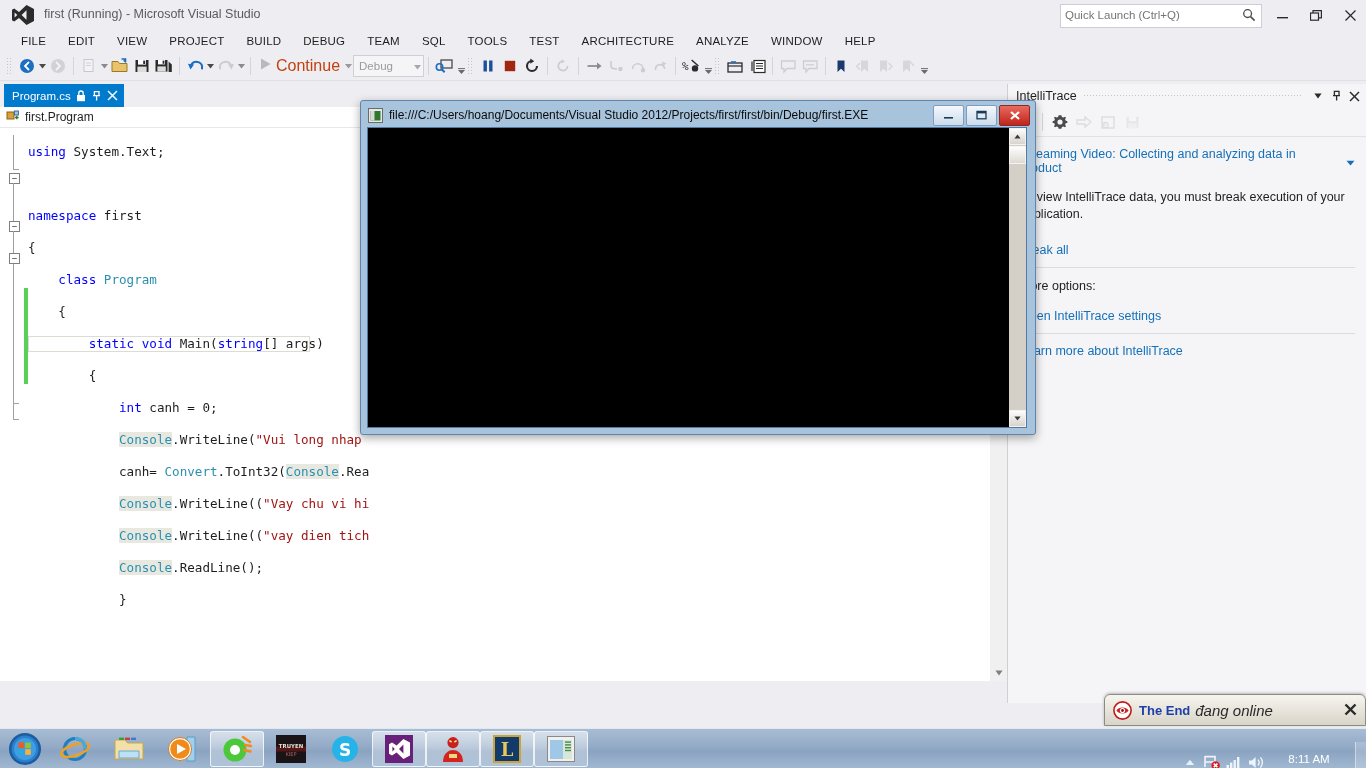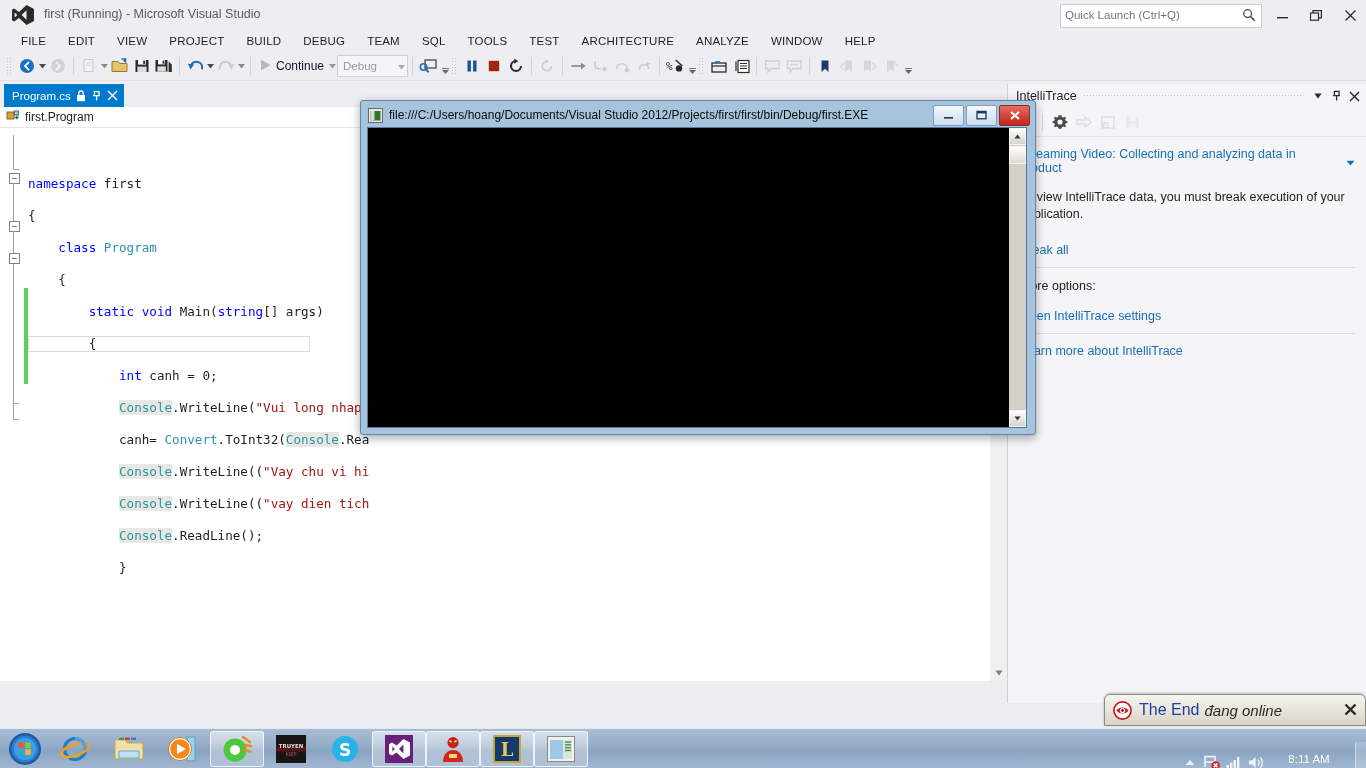--- a/index.html
+++ b/index.html
@@ -37,21 +37,21 @@
   .toolbar{height:28px;background:#eeeef2;display:flex;align-items:center;padding-left:6px;
     border-bottom:1px solid #e0e0e6;}
   .grip{width:7px;height:18px;margin-right:3px;
     background-image:radial-gradient(#bcbcc4 35%, transparent 36%);
     background-size:3px 3px;opacity:.85;}
   .tb{display:flex;align-items:center;justify-content:center;height:24px;min-width:22px;cursor:default;}
   .tb.dis{opacity:.32;}
   .sep{width:1px;height:18px;background:#d4d4dc;margin:0 4px;}
   .caret{width:9px;height:22px;display:flex;align-items:center;justify-content:center;}
   .caret svg{display:block;}
-  .continue{display:flex;align-items:center;gap:4px;padding:0 4px;color:#0f172a;font-size:12px;}
+  .continue{display:flex;align-items:center;gap:4px;padding:0 4px;color:#c2410c;font-size:16px;}
   .combo{height:20px;border:1px solid #cfcfd6;background:#f5f5f7;color:#9a9a9e;font-size:11.5px;
     display:flex;align-items:center;padding:0 2px 0 5px;min-width:62px;justify-content:space-between;}
   .overflow{width:12px;height:22px;display:flex;align-items:flex-end;justify-content:center;padding-bottom:2px;}
 
   
   .editor-pane{position:absolute;left:0;top:84px;width:1007px;height:597px;background:#fff;}
   .tabstrip{position:absolute;left:0;top:0;height:23px;width:1007px;background:#eeeef2;}
   .tab{position:absolute;left:4px;top:0;height:23px;background:#007acc;display:flex;align-items:center;
     padding:0 6px 0 8px;gap:5px;color:#fff;font-size:11.5px;cursor:default;}
   .tab .lock,.tab .pin,.tab .x{display:flex;align-items:center;}
@@ -133,21 +133,21 @@
   .st-ready{margin-left:8px;}
   .st-ln{position:absolute;left:984px;}
   .st-col{position:absolute;left:1100px;}
 
   
   .toast{position:absolute;left:1104px;top:694px;width:262px;height:32px;
     background:linear-gradient(#f7f5f0,#d8d4c8);border:1px solid #8d8a80;
     border-radius:6px 6px 0 0;display:flex;align-items:center;padding:0 8px;box-sizing:border-box;
     box-shadow:0 -1px 3px rgba(0,0,0,.25);}
   .toast-icon{width:19px;height:19px;margin-right:7px;}
-  .toast-name{color:#1c3fa8;font-weight:normal;font-size:16px;margin-right:5px;}
+  .toast-name{color:#1c3fa8;font-weight:bold;font-size:13px;margin-right:5px;}
   .toast-status{color:#2a2a2a;font-size:15px;flex:1;font-style:italic;}
   .toast-x{font-size:15px;font-weight:bold;color:#2a2a2a;padding-left:6px;}
 
   
   .taskbar{position:absolute;left:0;top:728px;width:1366px;height:40px;
     background:linear-gradient(#a8bdd4,#93aac6 45%,#8aa3c1 55%,#a2b9d2);
     border-top:1px solid #dfe9f4;display:flex;align-items:center;}
   .start{width:46px;height:36px;margin-left:2px;display:flex;align-items:center;justify-content:center;}
   .tb-item{width:54px;height:36px;display:flex;align-items:center;justify-content:center;}
   .tb-item.active{background:linear-gradient(rgba(255,255,255,.55),rgba(255,255,255,.18));
@@ -524,20 +524,21 @@
         <div class="fold" style="left:9px;top:93px;">−</div>
         <div class="vline" style="left:13px;top:103px;height:172px;"></div>
         <div class="hline" style="left:13px;top:275px;width:6px;"></div>
         <div class="fold" style="left:9px;top:125px;">−</div>
         <div class="vline" style="left:13px;top:7px;height:34px;"></div>
         <div class="hline" style="left:13px;top:41px;width:6px;"></div>
 
         <div class="cur-line" style="top:208px;"></div>
 
         <div class="code">
+<div class="cl"><span class="k">using</span> <span class="id">System.Text;</span></div>
 <div class="cl"> </div>
 <div class="cl"><span class="k">namespace</span> <span class="id">first</span></div>
 <div class="cl"><span class="id">{</span></div>
 <div class="cl"><span class="id">    </span><span class="k">class</span> <span class="t">Program</span></div>
 <div class="cl"><span class="id">    {</span></div>
 <div class="cl"><span class="id">        </span><span class="k">static</span> <span class="k">void</span> <span class="id">Main(</span><span class="k">string</span><span class="id">[] args)</span></div>
 <div class="cl"><span class="id">        {</span></div>
 <div class="cl"><span class="id">            </span><span class="k">int</span> <span class="id">canh = 0;</span></div>
 <div class="cl"><span class="id">            </span><span class="t hl">Console</span><span class="id">.WriteLine(</span><span class="s">"Vui long nhap</span></div>
 <div class="cl"><span class="id">            canh= </span><span class="t">Convert</span><span class="id">.ToInt32(</span><span class="t hl">Console</span><span class="id">.Rea</span></div>

